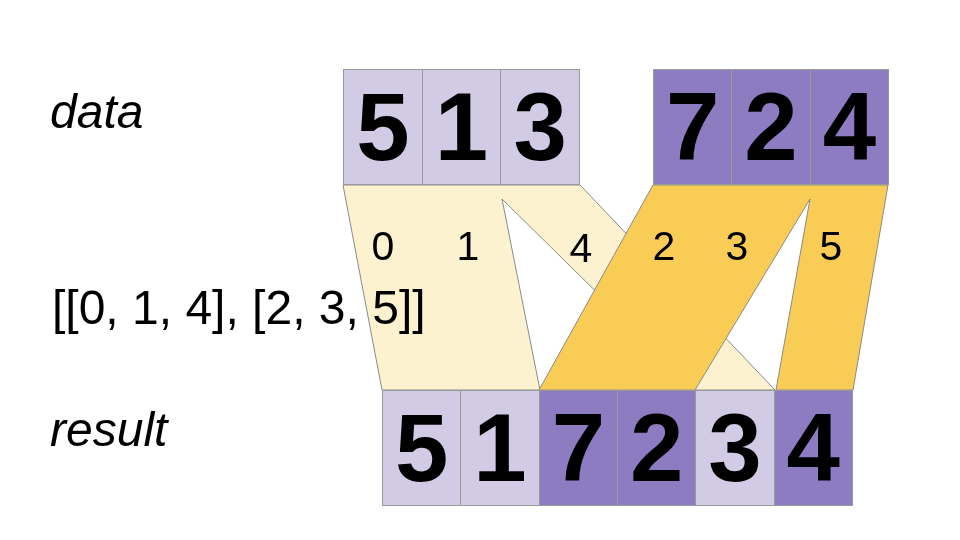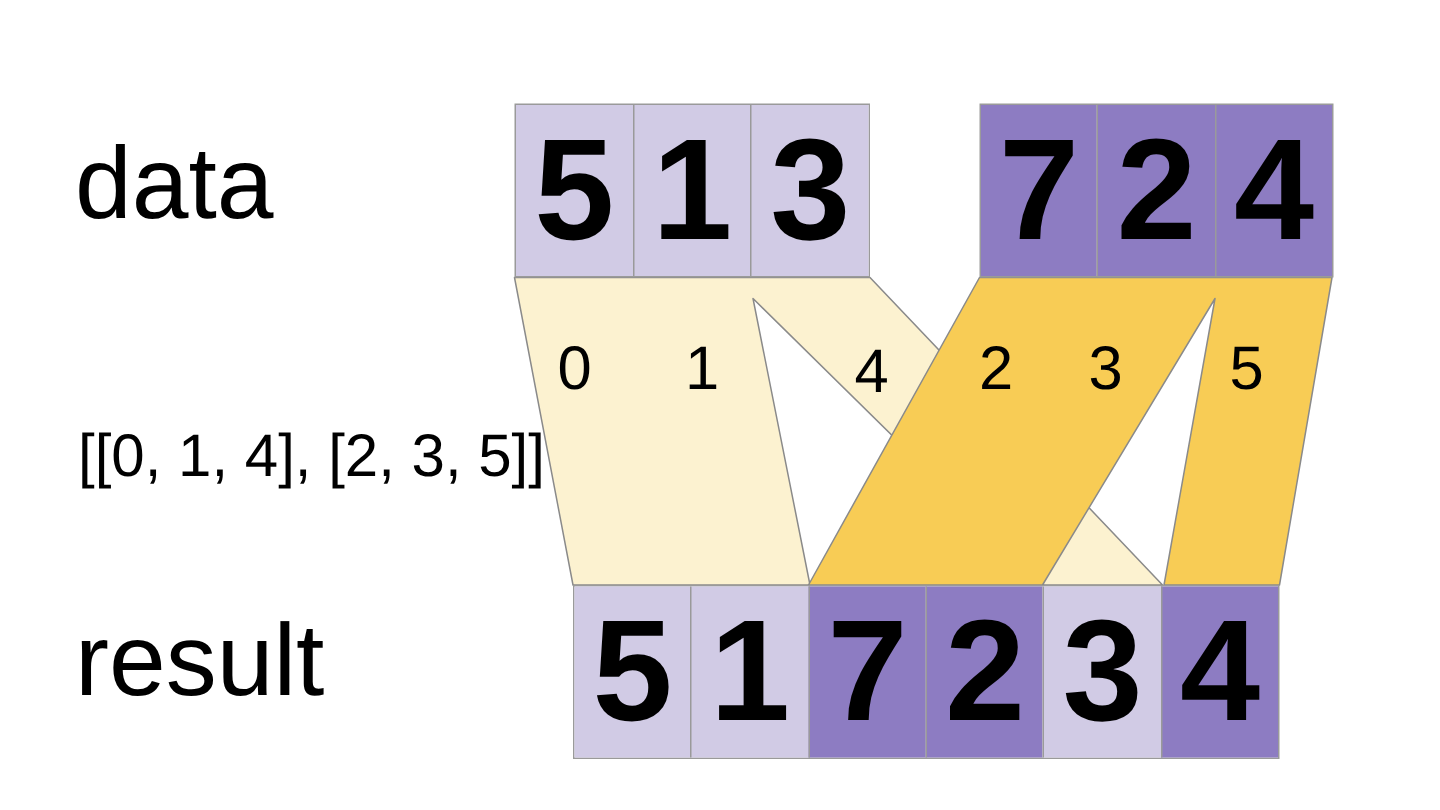--- a/index.html
+++ b/index.html
@@ -4,24 +4,24 @@
 <style>
   html,body{margin:0;padding:0;background:#fff;}
   .canvas{
     position:relative;width:960px;height:540px;background:#fff;overflow:hidden;
     font-family:"Liberation Sans","DejaVu Sans",sans-serif;color:#000;
   }
   .bands{position:absolute;left:0;top:0;width:960px;height:540px;}
   .band-light{fill:var(--light-yellow);stroke:var(--band-stroke);stroke-width:1;stroke-linejoin:round;}
   .band-gold{fill:var(--gold);stroke:var(--band-stroke);stroke-width:1;stroke-linejoin:round;}
 
-  .label{position:absolute;font-size:68px;line-height:1;white-space:nowrap;}
+  .label{position:absolute;font-size:48px;line-height:1;white-space:nowrap;font-style:italic;}
   .lbl-data{left:50px;top:88px;}
   .lbl-indices{left:50px;top:217px;}
-  .lbl-indices-array{position:absolute;left:52px;top:284px;font-size:40px;line-height:1;white-space:nowrap;}
+  .lbl-indices-array{position:absolute;left:52px;top:284px;font-size:48px;line-height:1;white-space:nowrap;}
   .lbl-result{left:50px;top:406px;}
 
   .cellrow{position:absolute;display:flex;box-sizing:border-box;border:1px solid var(--cell-border);}
   .row-data-1{left:343px;top:69px;width:237px;height:116px;}
   .row-data-2{left:653px;top:69px;width:236px;height:116px;}
   .row-result{left:382px;top:390px;width:471px;height:116px;}
   .cell{
     flex:1;display:flex;align-items:center;justify-content:center;
     font-size:96px;font-weight:bold;line-height:1;box-sizing:border-box;
   }

